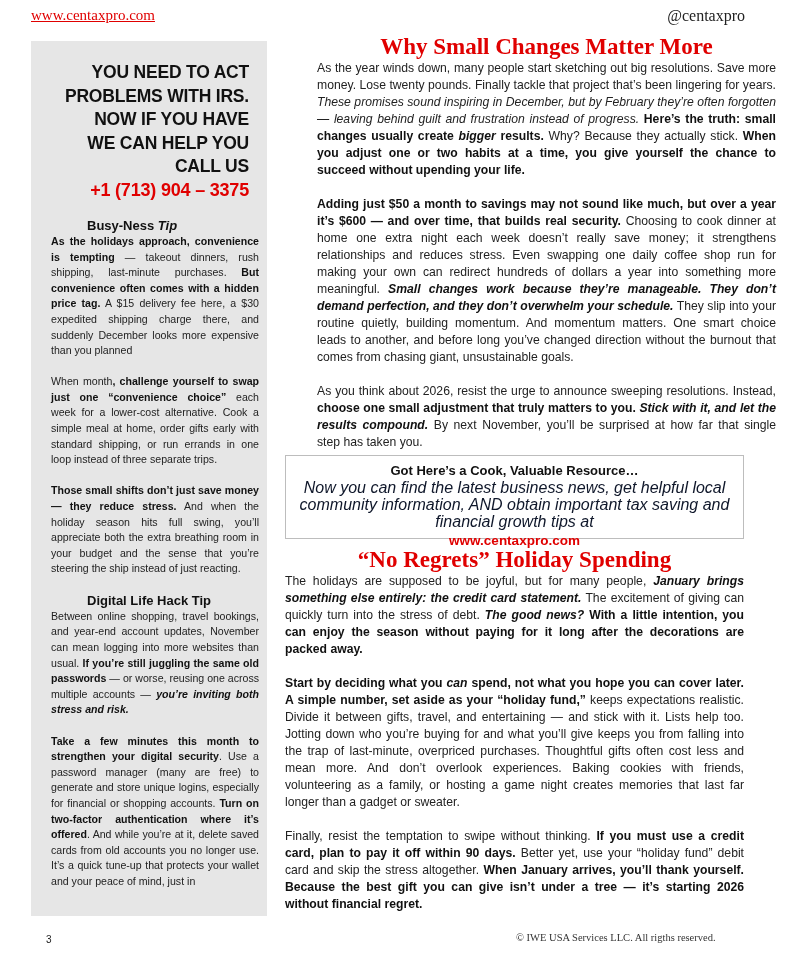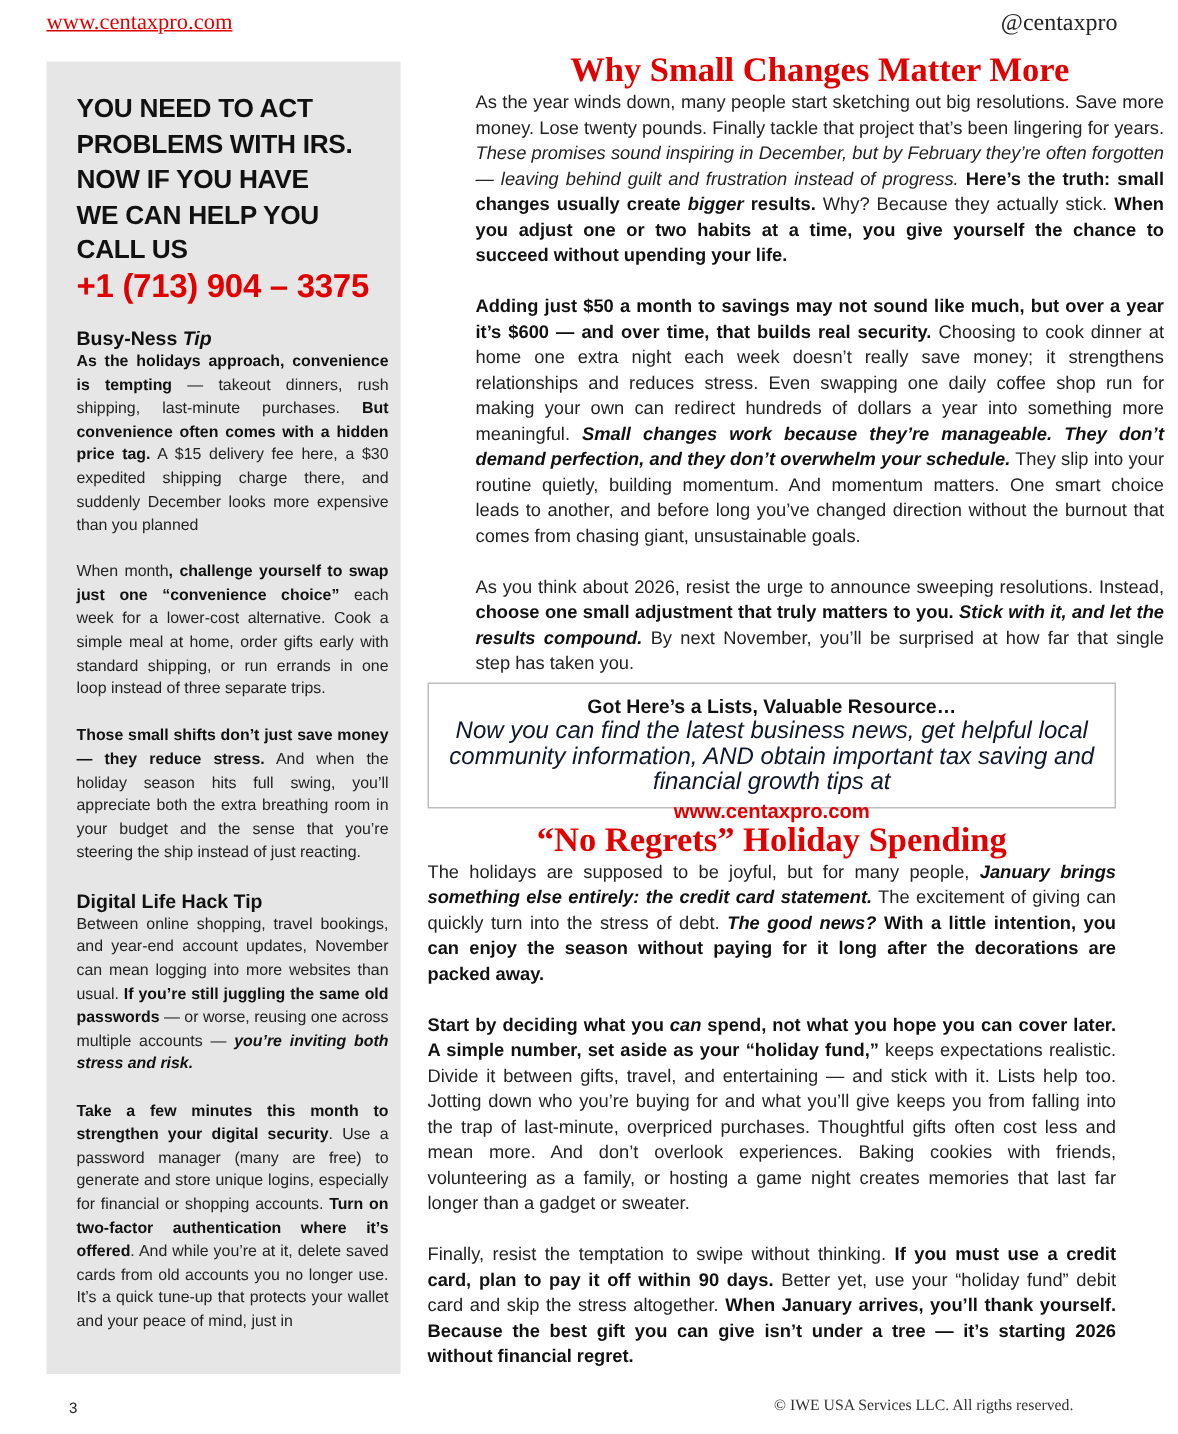--- a/index.html
+++ b/index.html
@@ -2,23 +2,23 @@
 <html><head>
 <meta charset="utf-8">
 <style>
   html, body { margin: 0; padding: 0; background: #ffffff; }
   body { width: 785px; height: 956px; position: relative; overflow: hidden; font-family: "Liberation Sans", sans-serif; color: #111; }
 
   .top-link { position: absolute; left: 31px; top: 7px; font-family: "Liberation Serif", serif; font-size: 15px; color: #e00000; text-decoration: underline; }
   .top-handle { position: absolute; right: 40px; top: 7px; font-family: "Liberation Serif", serif; font-size: 16px; color: #222; }
 
   .sidebar { position: absolute; left: 31px; top: 41px; width: 236px; height: 875px; background: #e6e6e6; box-sizing: border-box; padding: 20px 8px 0 20px; overflow: hidden; }
-  .cta { text-align: left; font-weight: bold; font-size: 17.5px; line-height: 23.5px; color: #111; margin-top: 0px; padding-right: 10px; letter-spacing: -0.2px; }
-  .cta .phone { color: #e00000; font-size: 22px; margin-top: 0px; }
-  .sb-heading { font-weight: bold; font-size: 13px; margin-top: 16px; line-height: 16px; color: #111; }
+  .cta { text-align: right; font-weight: bold; font-size: 17.5px; line-height: 23.5px; color: #111; margin-top: 0px; padding-right: 10px; letter-spacing: -0.2px; }
+  .cta .phone { color: #e00000; font-size: 18px; margin-top: 0px; }
+  .sb-heading { font-weight: bold; font-size: 13px; margin-top: 16px; line-height: 16px; color: #111; margin-left: 36px; }
   .sb-p { font-size: 10.6px; line-height: 15.6px; text-align: justify; color: #222; margin: 0; }
   .sb-gap { height: 15.5px; }
 
   .main { position: absolute; left: 285px; top: 34px; width: 459px; margin-left: 32px; }
   .title { font-family: "Liberation Serif", serif; color: #e00000; font-weight: bold; font-size: 23px; text-align: center; margin: 0; line-height: 26px; }
   .p { font-size: 12.2px; line-height: 17px; text-align: justify; margin: 0; color: #222; }
   .gap { height: 17px; }
   b { color: #111; }
 
   .resource { position: absolute; left: 285px; top: 455px; width: 459px; height: 84px; border: 1px solid #bdbdbd; box-sizing: border-box; text-align: center; padding-top: 6px; }
@@ -63,21 +63,21 @@
 <section class="main">
   <h1 class="title">Why Small Changes Matter More</h1>
   <p class="p"><span>As the year winds down, many people start sketching out big resolutions. Save more money. Lose twenty pounds. Finally tackle that project that’s been lingering for years. </span><i>These promises sound inspiring in December, but by February they’re often forgotten — leaving behind guilt and frustration instead of progress.</i><b> Here’s the truth: small changes usually create </b><b><i>bigger</i></b><b> results.</b><span> Why? Because they actually stick. </span><b>When you adjust one or two habits at a time, you give yourself the chance to succeed without upending your life.</b></p>
   <div class="gap"></div>
   <p class="p"><b>Adding just $50 a month to savings may not sound like much, but over a year it’s $600 — and over time, that builds real security.</b><span> Choosing to cook dinner at home one extra night each week doesn’t really save money; it strengthens relationships and reduces stress. Even swapping one daily coffee shop run for making your own can redirect hundreds of dollars a year into something more meaningful. </span><b><i>Small changes work because they’re manageable. They don’t demand perfection, and they don’t overwhelm your schedule.</i></b><span> They slip into your routine quietly, building momentum. And momentum matters. One smart choice leads to another, and before long you’ve changed direction without the burnout that comes from chasing giant, unsustainable goals.</span></p>
   <div class="gap"></div>
   <p class="p"><span>As you think about 2026, resist the urge to announce sweeping resolutions. Instead, </span><b>choose one small adjustment that truly matters to you.</b><b><i> Stick with it, and let the results compound.</i></b><span> By next November, you’ll be surprised at how far that single step has taken you.</span></p>
 </section>
 
 <div class="resource">
-  <div class="res-title">Got Here’s a Lists, Valuable Resource…</div>
+  <div class="res-title">Got Here’s a Cook, Valuable Resource…</div>
   <div class="res-body">Now you can find the latest business news, get helpful local community information, AND obtain important tax saving and financial growth tips at</div>
   <div class="res-link">www.centaxpro.com</div>
 </div>
 
 <section class="main2">
   <h1 class="title">“No Regrets” Holiday Spending</h1>
   <p class="p"><span>The holidays are supposed to be joyful, but for many people, </span><b><i>January brings something else entirely: the credit card statement.</i></b><span> The excitement of giving can quickly turn into the stress of debt. </span><b><i>The good news?</i></b><b> With a little intention, you can enjoy the season without paying for it long after the decorations are packed away.</b></p>
   <div class="gap"></div>
   <p class="p"><b>Start by deciding what you </b><b><i>can</i></b><b> spend, not what you hope you can cover later. A simple number, set aside as your “holiday fund,”</b><span> keeps expectations realistic. Divide it between gifts, travel, and entertaining — and stick with it. Lists help too. Jotting down who you’re buying for and what you’ll give keeps you from falling into the trap of last-minute, overpriced purchases. Thoughtful gifts often cost less and mean more. And don’t overlook experiences. Baking cookies with friends, volunteering as a family, or hosting a game night creates memories that last far longer than a gadget or sweater.</span></p>
   <div class="gap"></div>

